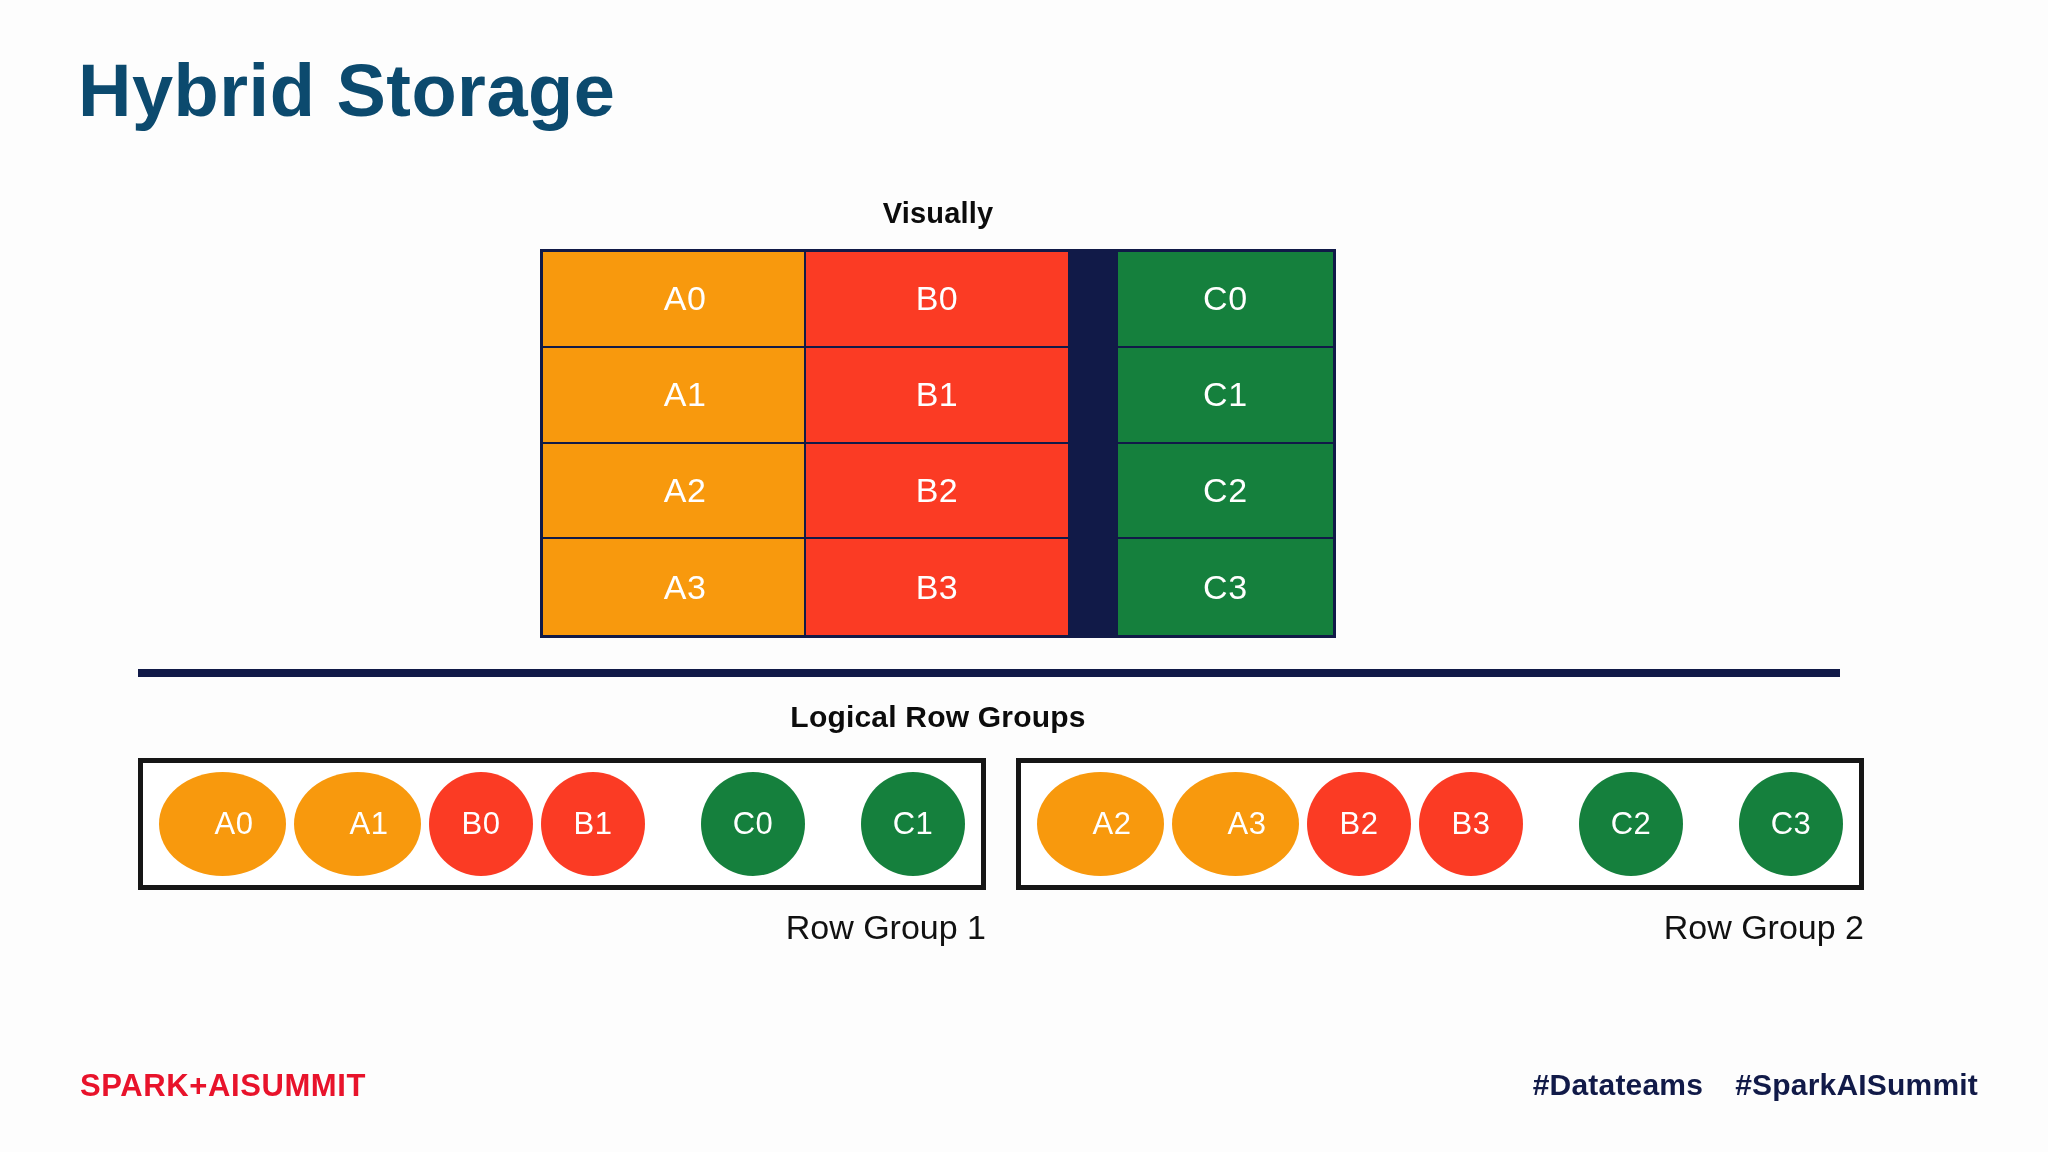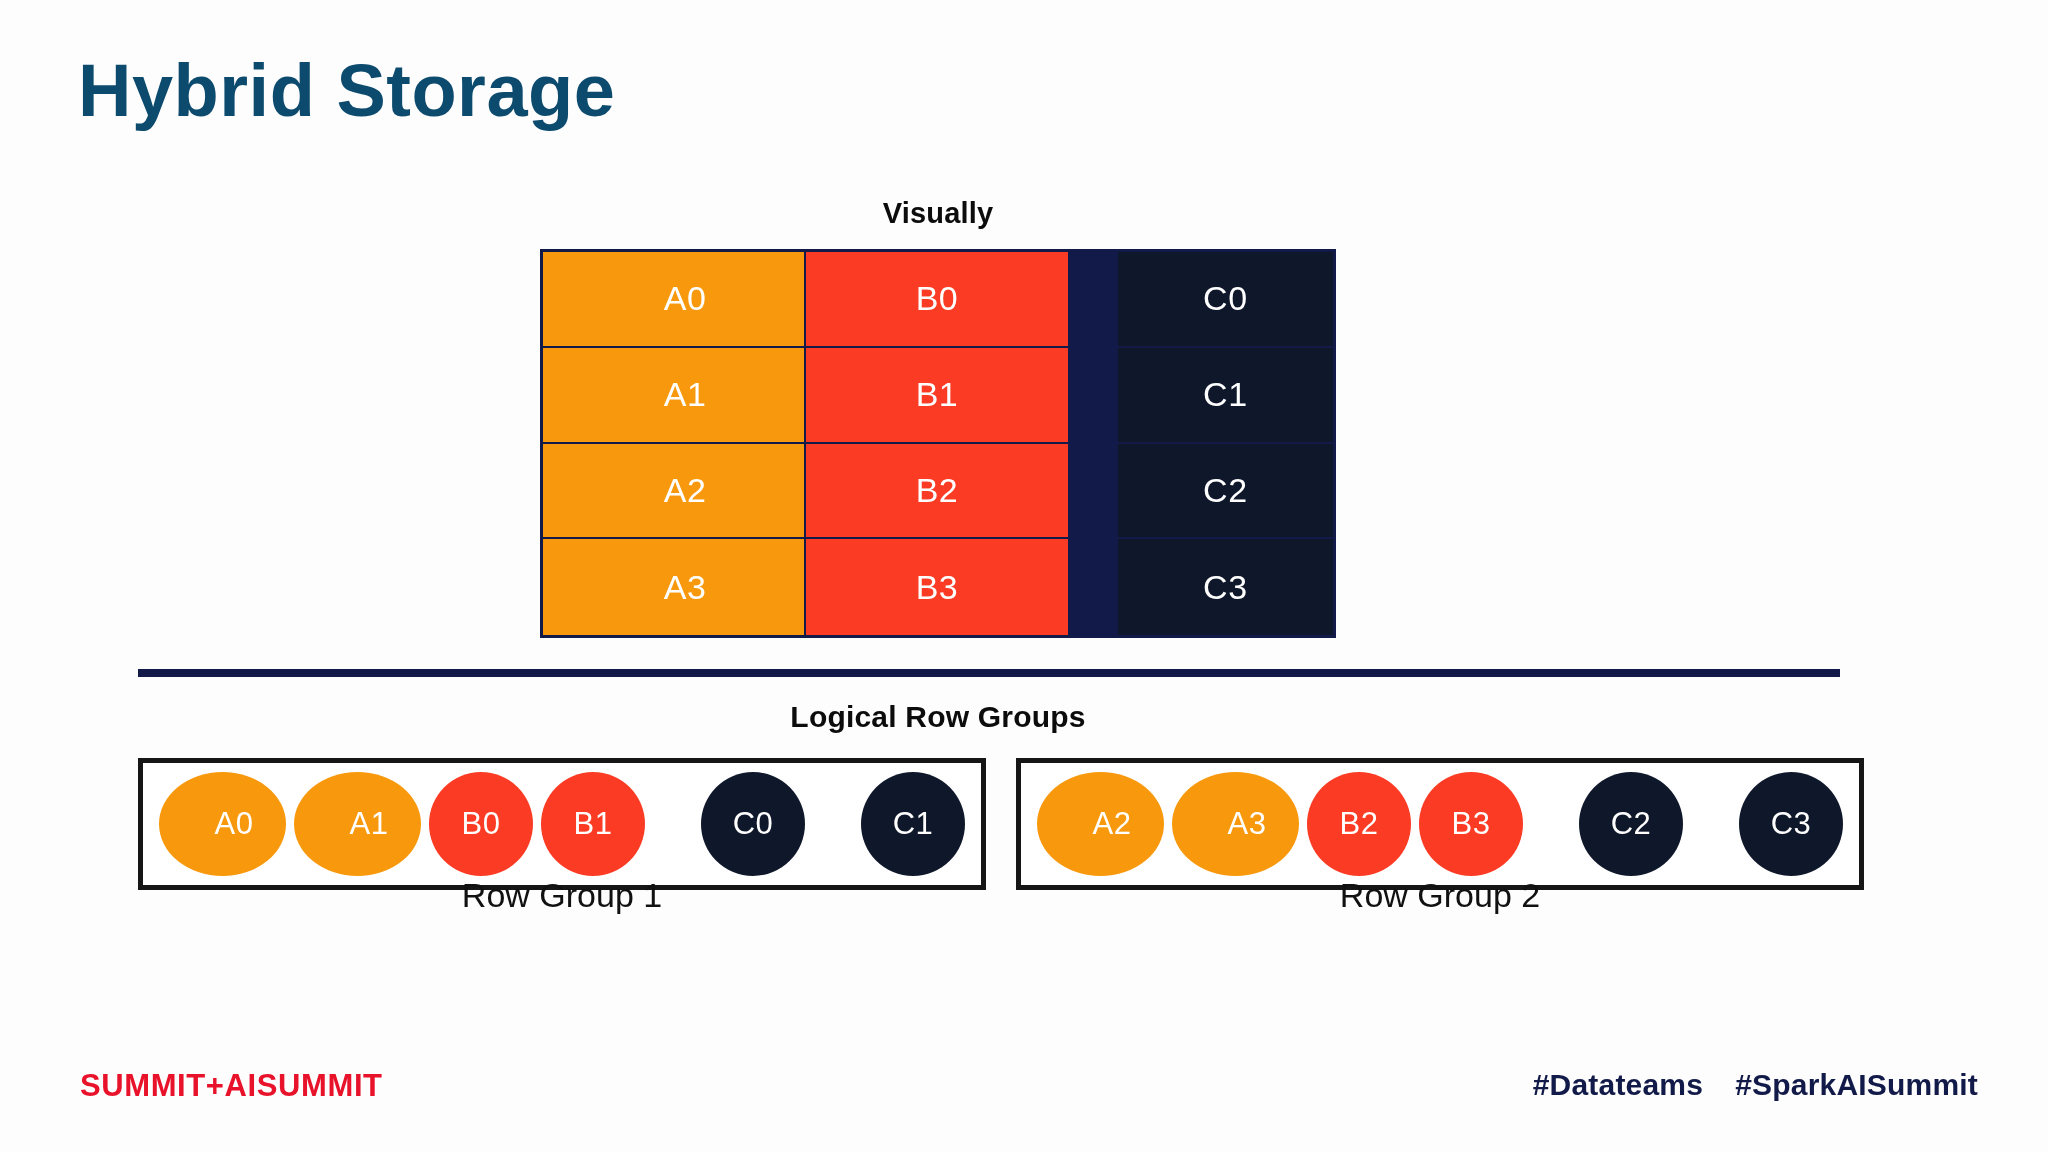--- a/index.html
+++ b/index.html
@@ -76,21 +76,21 @@
     font-weight: 400;
     letter-spacing: 0.5px;
     box-sizing: border-box;
     border-right: 2px solid #111a48;
     border-bottom: 2px solid #111a48;
   }
   .cell.last-col { border-right: none; }
   .cell.last-row { border-bottom: none; }
   .c-orange { background: #F8990D; padding-left: 23px; }
   .c-red    { background: #FB3B24; }
-  .c-purple { background: #0f172a; margin-left: 48px; }
+  .c-purple { background: #15803d; margin-left: 48px; }
 
   
   .divider {
     position: absolute;
     left: 138px;
     top: 669px;
     width: 1702px;
     height: 8px;
     background: #111a48;
   }
@@ -120,25 +120,25 @@
     justify-content: center;
     color: #ffffff;
     font-size: 31px;
     font-weight: 400;
     letter-spacing: 0.5px;
     flex: 0 0 auto;
   }
 
   .rowgroup-label {
     position: absolute;
-    top: 876px;
+    top: 908px;
     font-size: 34px;
     font-weight: 400;
     color: #111111;
-    text-align: center;
+    text-align: right;
     white-space: nowrap;
   }
   #rowgroup-label-1 { left: 138px; width: 848px; }
   #rowgroup-label-2 { left: 1016px; width: 848px; }
 
   
   .footer-logo {
     position: absolute;
     left: 80px;
     top: 1068px;
@@ -206,15 +206,15 @@
 <div class="rowgroup-box" id="rowgroup-box-2">
     <div class="chip c-orange">A2</div>
     <div class="chip c-orange">A3</div>
     <div class="chip c-red">B2</div>
     <div class="chip c-red">B3</div>
     <div class="chip c-purple">C2</div>
     <div class="chip c-purple">C3</div>
   </div>
 <div class="rowgroup-label" id="rowgroup-label-2">Row Group 2</div>
 
-<div class="footer-logo"><span class="bold-part">SUMMIT+AI</span><span class="light-part">SUMMIT</span></div>
+<div class="footer-logo"><span class="bold-part">SPARK+AI</span><span class="light-part">SUMMIT</span></div>
 
 <div class="footer-hashtags" id="footer-hashtags"><span>#Datateams</span><span>#SparkAISummit</span></div>
 
 </body></html>

